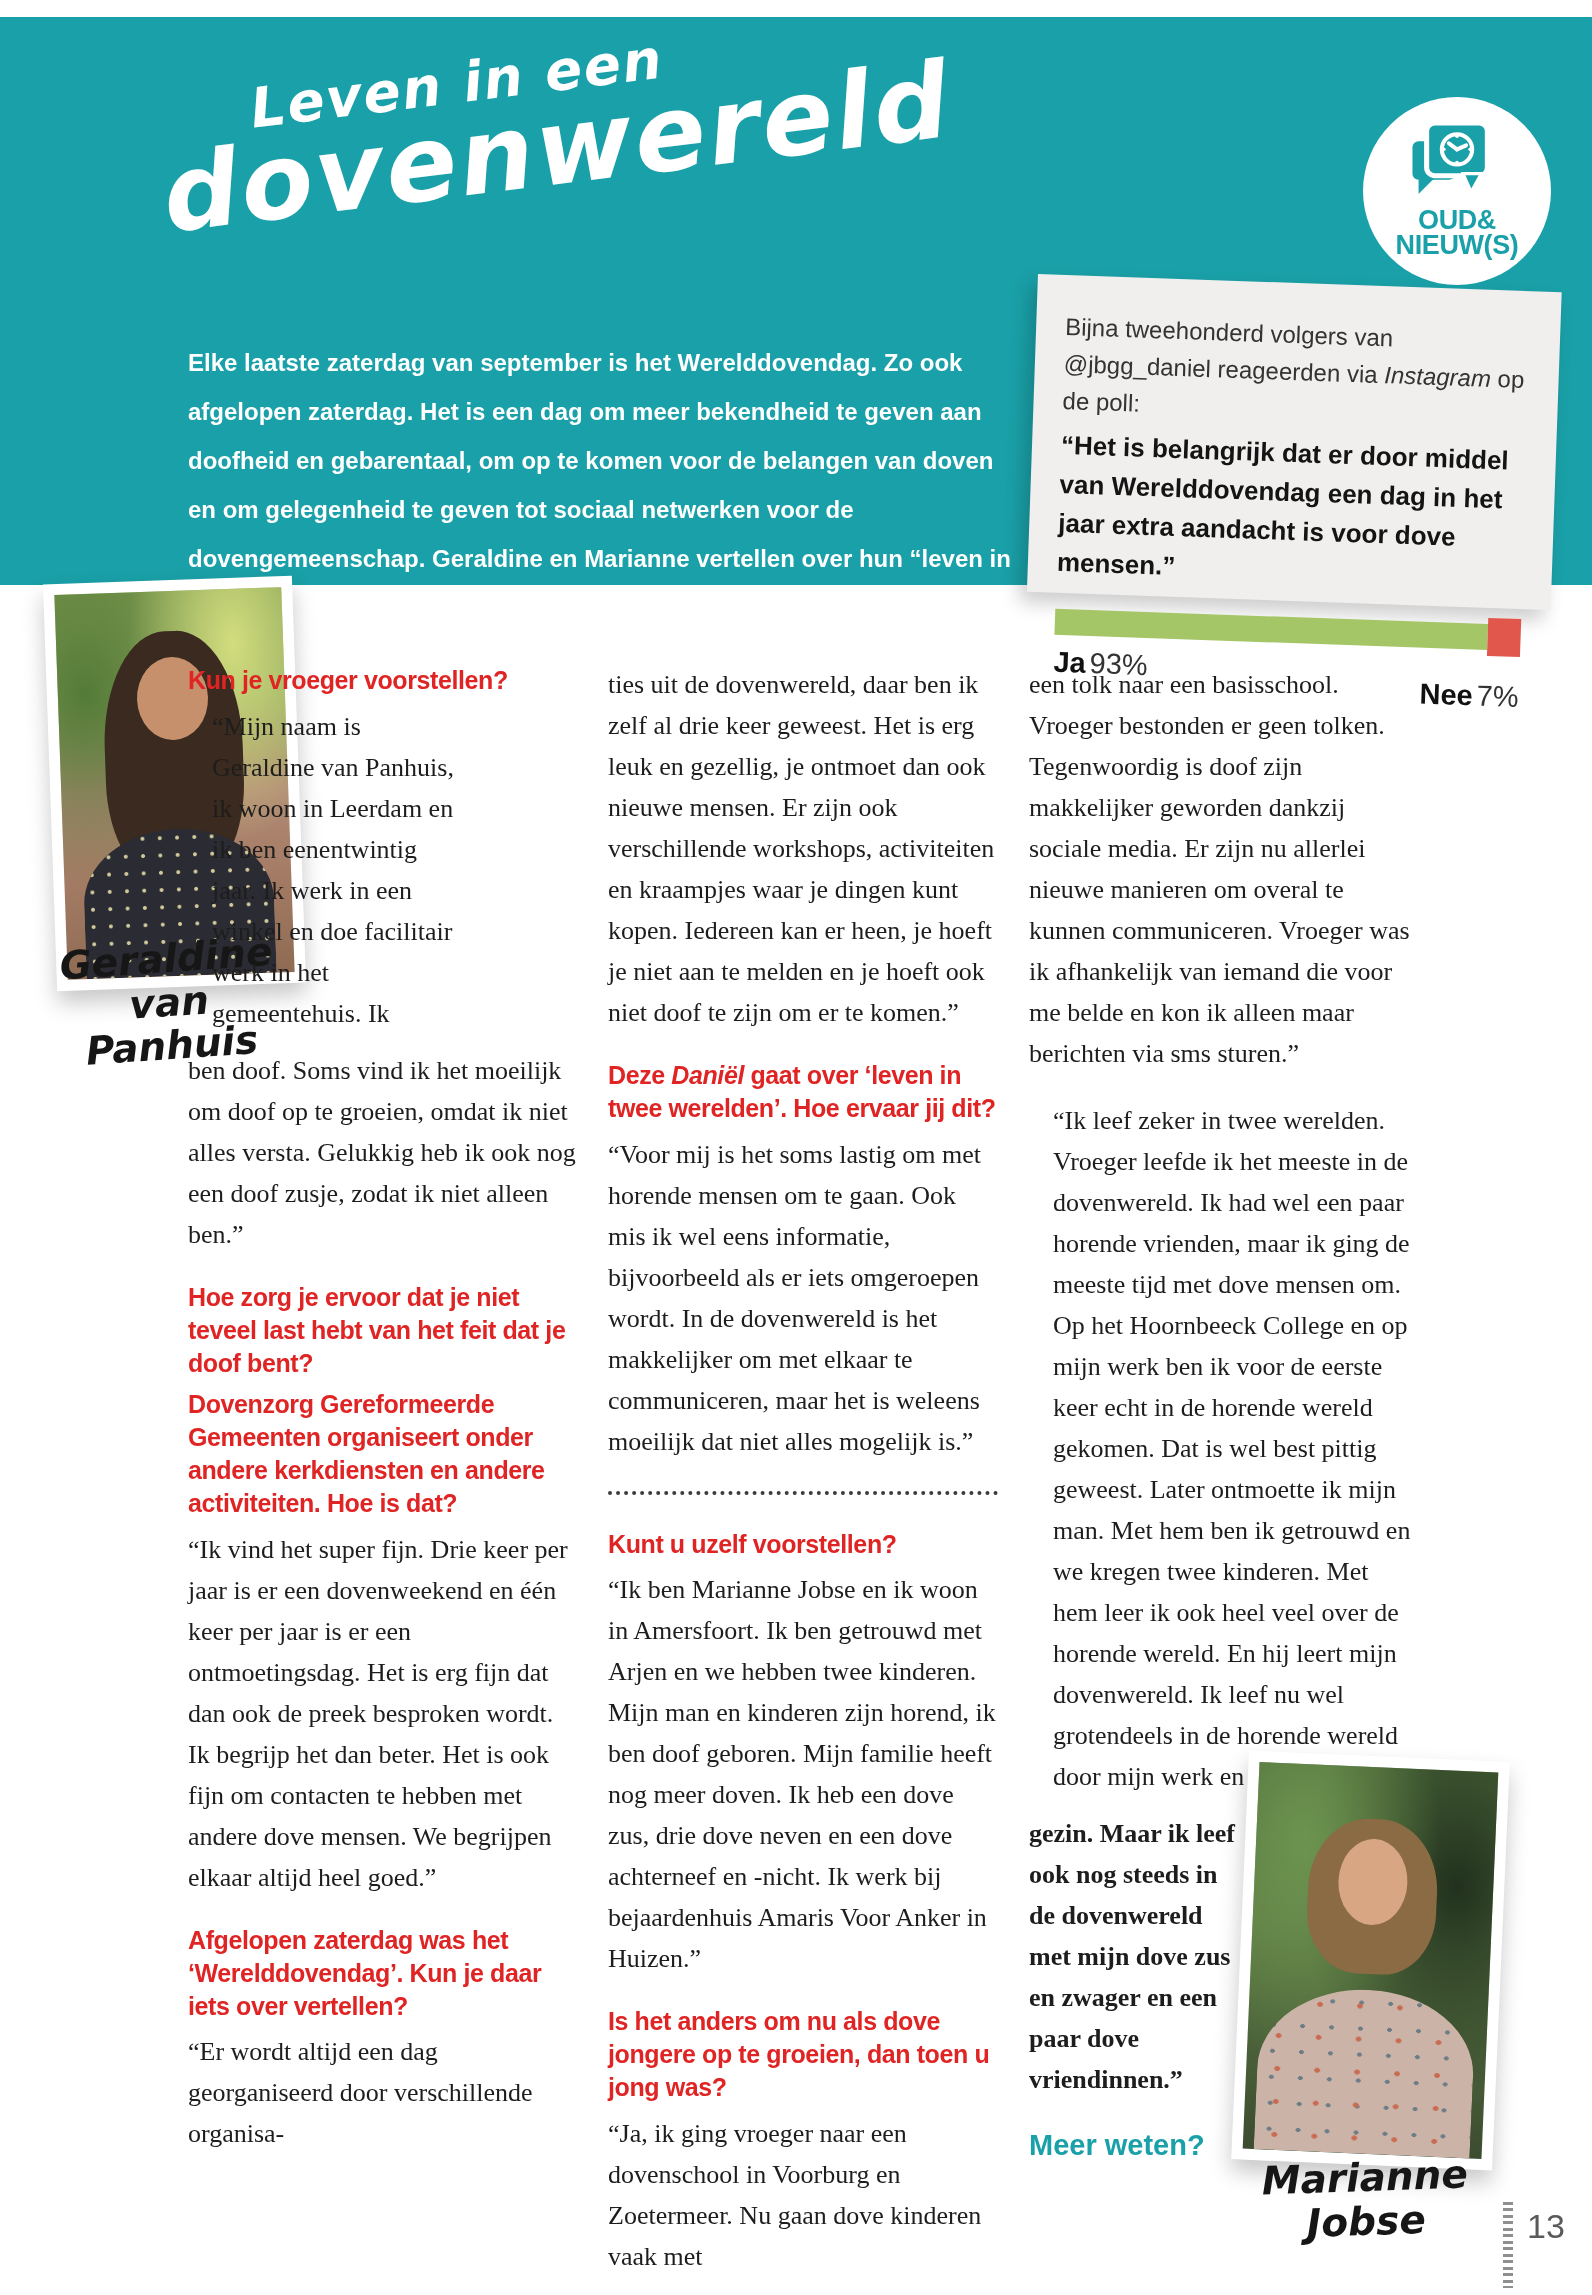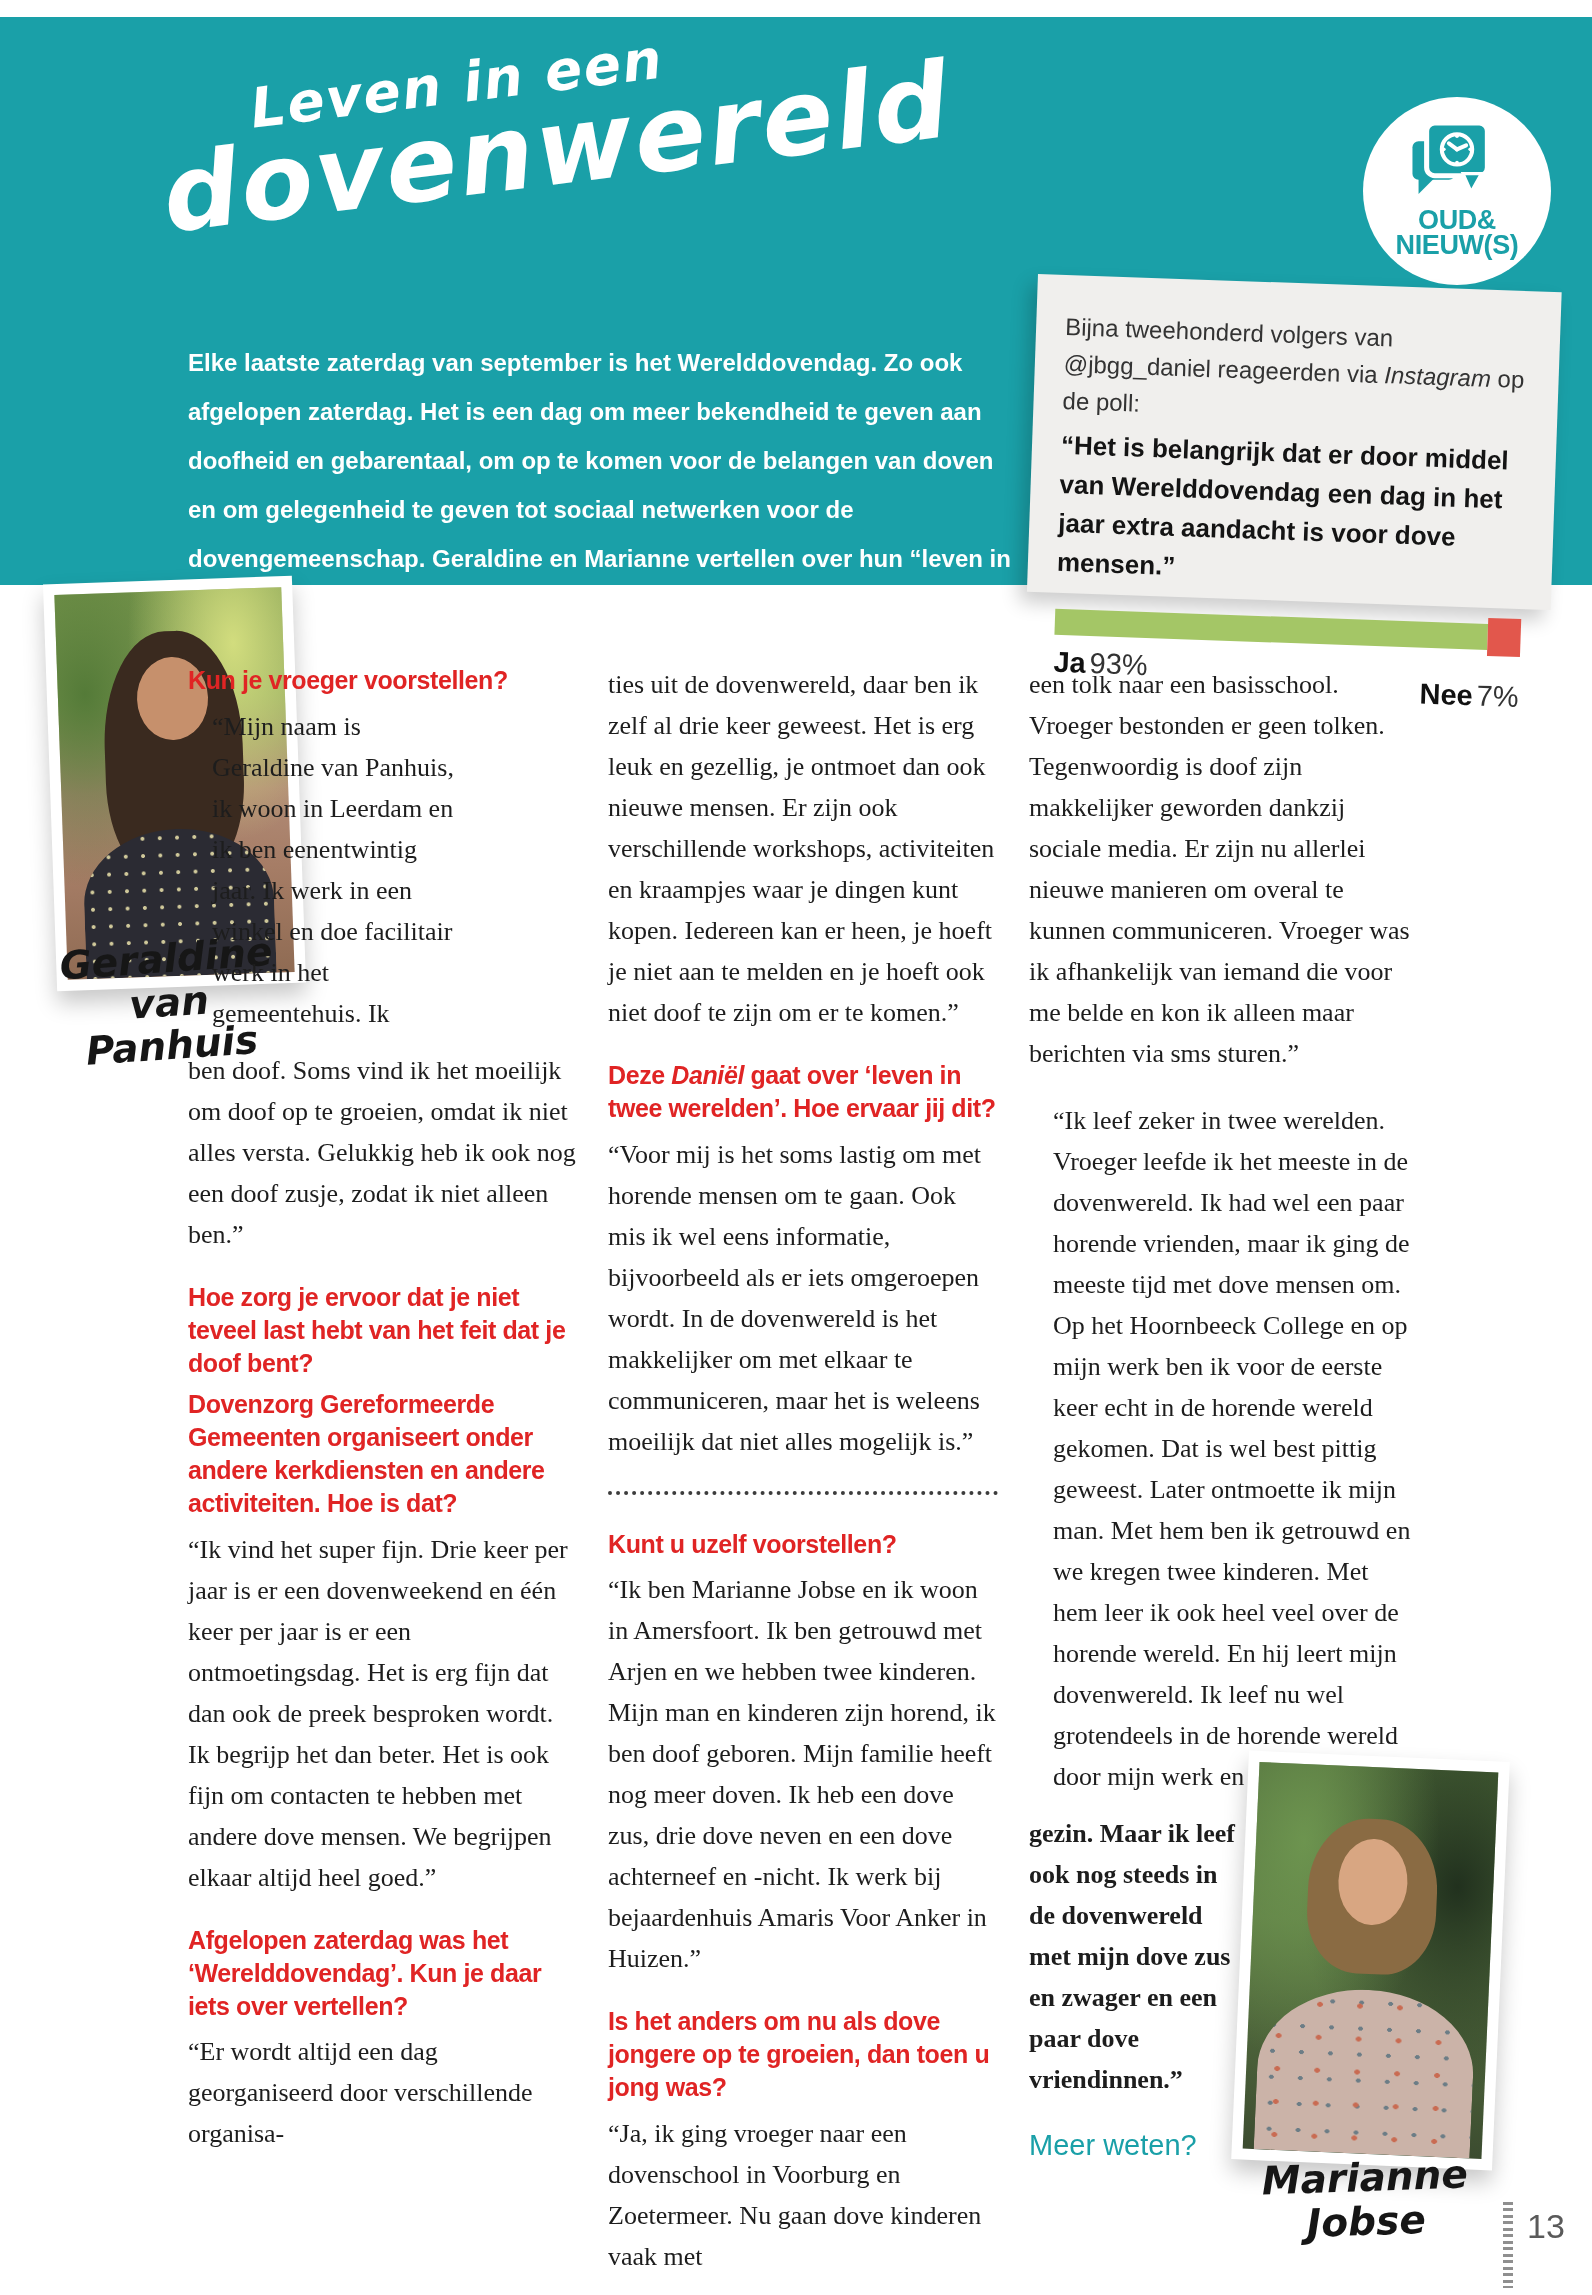--- a/index.html
+++ b/index.html
@@ -97,21 +97,21 @@
   .col p.joined + p{margin-top:16px;}
   h3.red-q{
     font-family:"Liberation Sans",sans-serif;font-weight:bold;
     font-size:25px;line-height:33px;color:var(--red,#e02424);
     letter-spacing:-0.4px;margin:0 0 8.6px 0;
   }
   .indent{margin-left:145px;}
   .narrow{width:207px;font-weight:bold;}
   .divider{border-top:4.3px dotted #3c3c3c;height:0;margin:29px 0 33px 0;}
   .more-info{
-    font-family:"Liberation Sans",sans-serif;font-weight:normal;
+    font-family:"Liberation Sans",sans-serif;font-weight:bold;
     font-size:29px;line-height:39px;color:var(--teal,#1aa0a8);margin-top:21px;
   }
 
   
   #page-number-ticks{
     position:absolute;left:1503px;top:2202px;width:10.4px;height:86px;
     background:repeating-linear-gradient(to bottom,#8f8f8f 0 2.6px,transparent 2.6px 6.5px);
   }
   #page-number{
     position:absolute;left:1527px;top:2207px;

